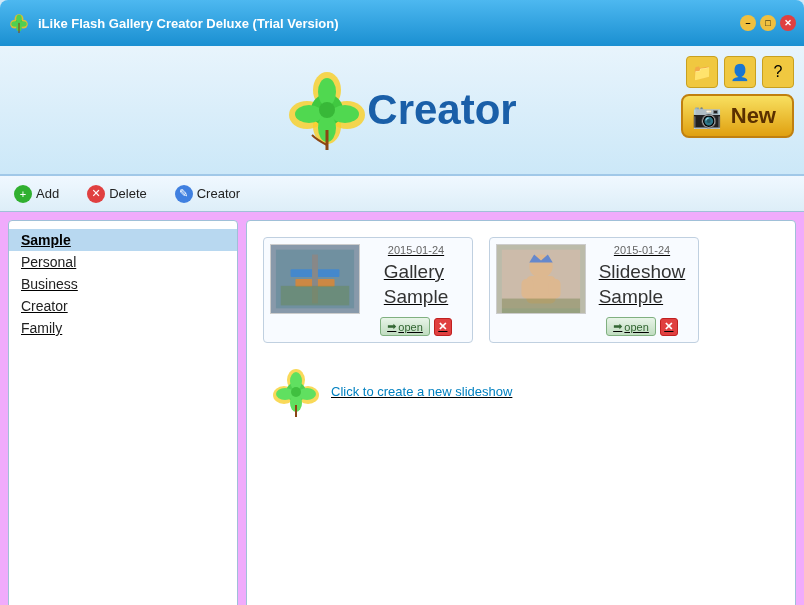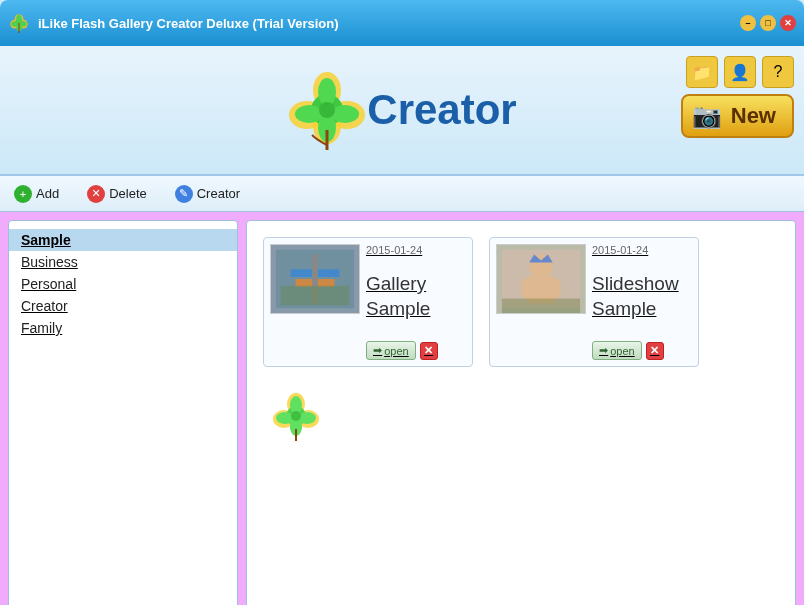--- a/index.html
+++ b/index.html
@@ -208,22 +208,23 @@
       background: #888;
       flex-shrink: 0;
       display: flex;
       align-items: center;
       justify-content: center;
       overflow: hidden;
     }
     .gallery-info {
       display: flex;
       flex-direction: column;
-      gap: 16px;
+      gap: 4px;
       flex: 1;
+      align-items: center;
     }
     .gallery-date {
       font-size: 11px;
       color: #666;
     }
     .gallery-name {
       font-size: 19px;
       color: #333;
       font-weight: normal;
       line-height: 1.3;
@@ -357,22 +358,22 @@
   <button class="toolbar-btn">
     <span class="toolbar-icon icon-rename">✎</span>
     <span>Creator</span>
   </button>
 </div>
 
 <div class="main-content">
 
   <div class="sidebar">
     <div class="sidebar-item selected">Sample</div>
+    <div class="sidebar-item">Personal</div>
     <div class="sidebar-item">Business</div>
-    <div class="sidebar-item">Personal</div>
     <div class="sidebar-item">Creator</div>
     <div class="sidebar-item">Family</div>
   </div>
 
   <div class="gallery-area">
 
     <div class="gallery-card">
       <div class="gallery-thumb" style="background: linear-gradient(135deg, #7090a0, #506070);">
 
         <svg width="90" height="70" viewBox="0 0 90 70">
@@ -433,16 +434,20 @@
           <ellipse cx="37" cy="28" rx="11" ry="9" fill="#f8d030" opacity="0.8"></ellipse>
           <circle cx="25" cy="25" r="10" fill="#50d050"></circle>
           <ellipse cx="25" cy="14" rx="6" ry="9" fill="#60e060"></ellipse>
           <ellipse cx="14" cy="27" rx="9" ry="6" fill="#60e060"></ellipse>
           <ellipse cx="36" cy="27" rx="9" ry="6" fill="#60e060"></ellipse>
           <ellipse cx="25" cy="36" rx="6" ry="9" fill="#60e060"></ellipse>
           <circle cx="25" cy="25" r="5" fill="#40c040"></circle>
           <line x1="25" y1="38" x2="25" y2="50" stroke="#8B4513" stroke-width="2"></line>
         </svg>
       </div>
+      <span class="create-text">
+        <span>Click to create
+a new slideshow</span>
+      </span>
     </div>
 
   </div>
 </div>
 
 </body></html>

